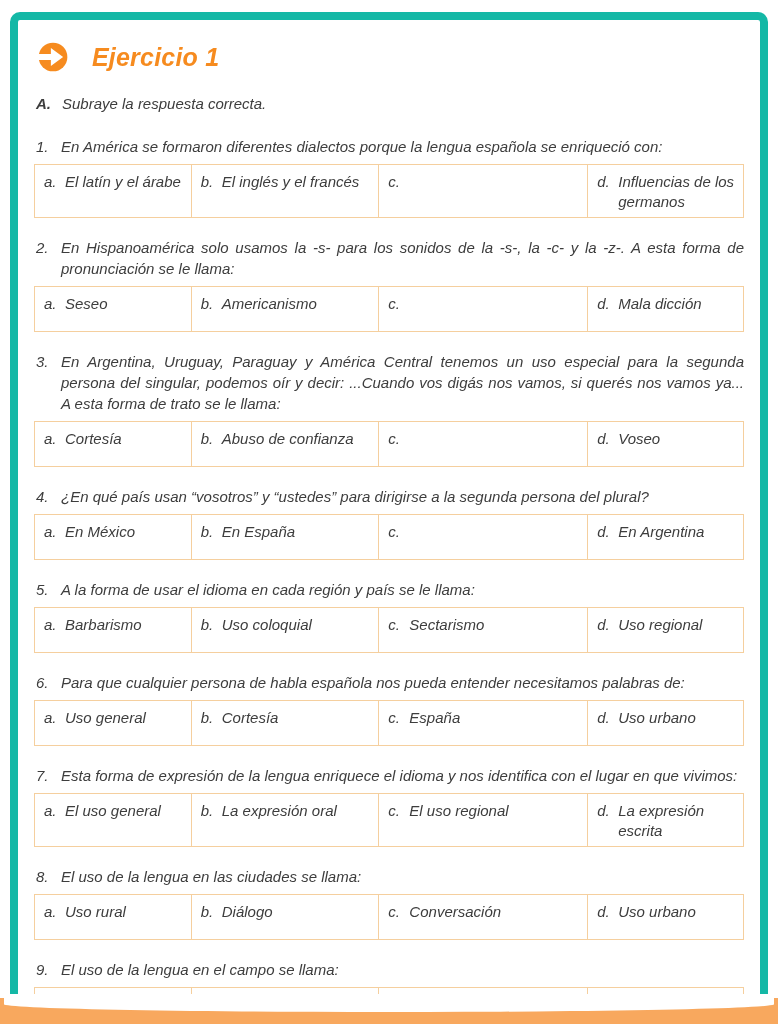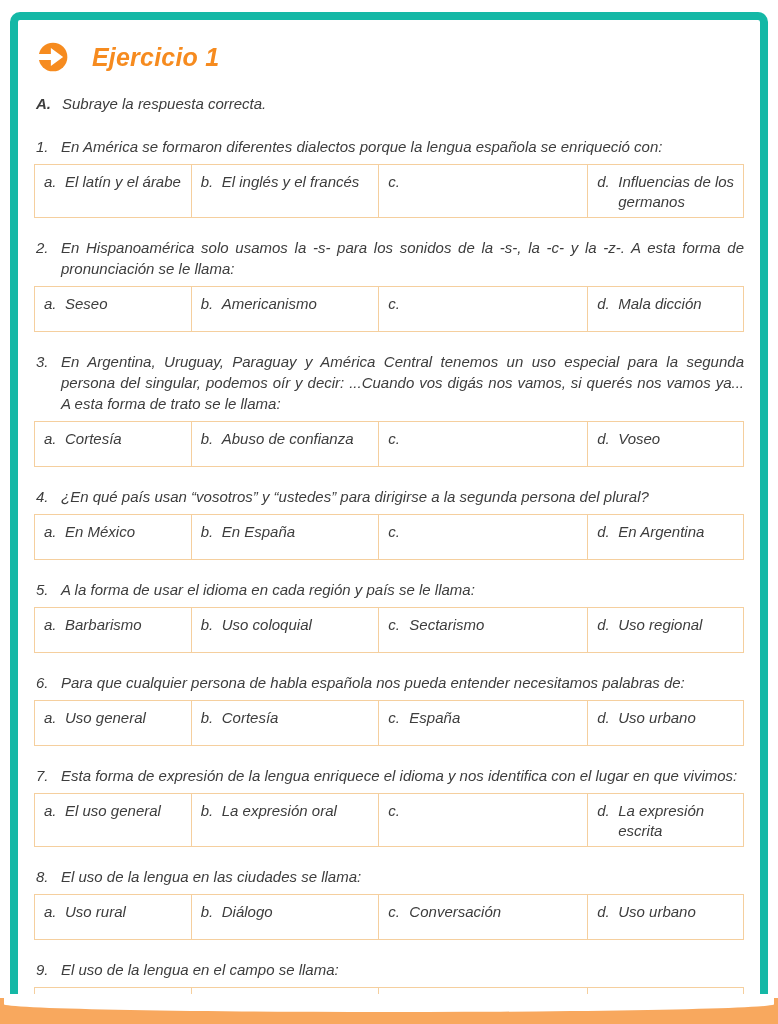--- a/index.html
+++ b/index.html
@@ -293,20 +293,21 @@
             <div class="option-cell">
     <span class="option-letter">a.</span>
     <span class="option-text">El uso general</span>
   </div>
             <div class="option-cell">
     <span class="option-letter">b.</span>
     <span class="option-text">La expresión oral</span>
   </div>
             <div class="option-cell">
     <span class="option-letter">c.</span>
+    <span class="option-text">El uso regional</span>
   </div>
             <div class="option-cell">
     <span class="option-letter">d.</span>
     <span class="option-text">La expresión escrita</span>
   </div>
           </div>
   </div>
         <div class="question-block">
     <div class="question-row">
       <span class="question-number">8.</span>

